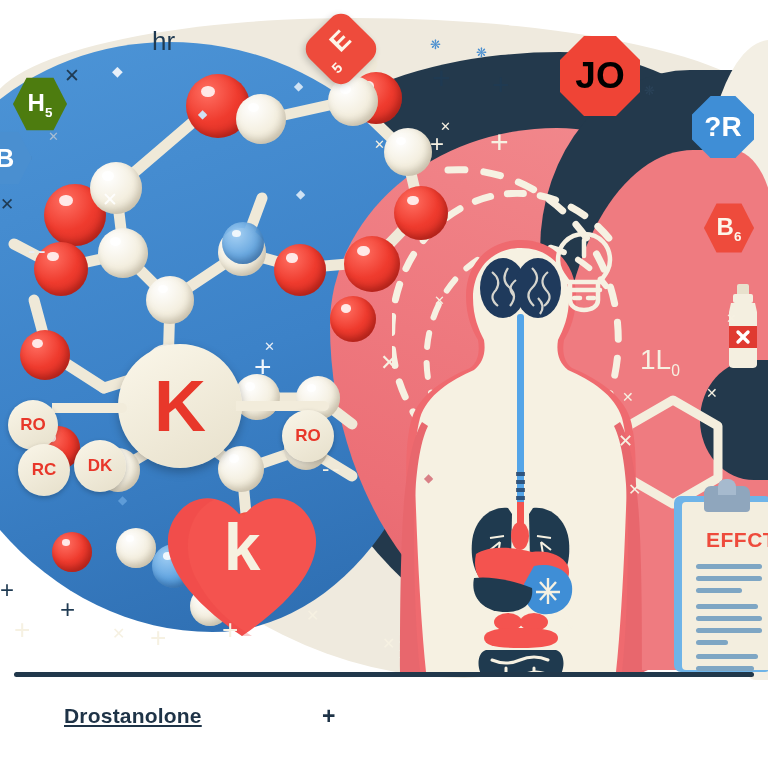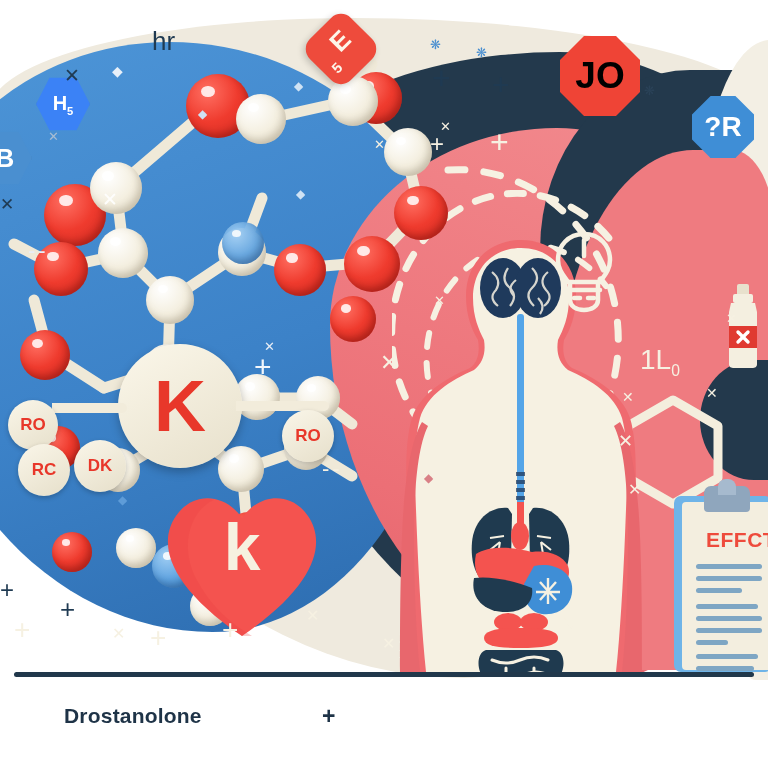--- a/index.html
+++ b/index.html
@@ -32,21 +32,21 @@
      border-radius:60% 0 0 60% / 50% 0 0 50%;}
 
   
   #rule{left:14px;top:672px;width:740px;height:5px;background:#21384b;border-radius:3px;}
 
   
   #caption{left:0;top:686px;width:768px;height:60px;display:flex;
      align-items:center;}
   .cap-item{color:#1e3347;font-weight:700;font-size:21px;letter-spacing:.2px;
      font-family:"Liberation Sans",sans-serif;white-space:nowrap;}
-  #cap-left{position:absolute;left:64px;}
+  #cap-left{position:absolute;left:64px;text-decoration:underline;}
   #cap-plus{position:absolute;left:322px;font-size:23px;}
   #cap-right{position:absolute;left:452px;}
 
   
   #mol{left:0;top:0;width:470px;height:660px;}
   .atom{border-radius:50%;}
   .atom-o{background:radial-gradient(circle at 34% 28%,#ff6f62 0%,#ef3b2e 48%,#cf2a20 100%);
      box-shadow:inset -3px -4px 7px rgba(120,16,10,.45);}
   .atom-c{background:radial-gradient(circle at 34% 28%,#ffffff 0%,#f4efe0 52%,#ddd5c0 100%);
      box-shadow:inset -3px -4px 7px rgba(140,130,105,.35);}
@@ -418,21 +418,21 @@
     <rect x="15" y="2" width="12" height="12" rx="2" fill="#e8e1cd"></rect>
     <rect x="11" y="12" width="20" height="9" rx="2" fill="#f4efe0"></rect>
     <path d="M9 21 L33 21 L35 30 L35 82 C35 85 33 86 30 86 L12 86 C9 86 7 85 7 82 L7 30 Z" fill="#f4efe0"></path>
     <rect x="7" y="44" width="28" height="22" fill="#e03a31"></rect>
     <g stroke="#ffffff" stroke-width="3.4" stroke-linecap="round">
       <line x1="16" y1="50" x2="26" y2="60"></line>
       <line x1="26" y1="50" x2="16" y2="60"></line>
     </g>
   </svg>
 
-  <div class="abs badge hexb" style="left:36px;top:76px;width:54px;height:56px;background:#3b82f6;font-size:20px">
+  <div class="abs badge hexb" style="left:13px;top:76px;width:54px;height:56px;background:#4d7c0f;font-size:24px">
     <span><span>H</span><span class="sub">5</span></span>
   </div>
 
   <div class="abs badge hexb" style="left:-22px;top:130px;width:54px;height:56px;background:#4a8fd0;font-size:26px">
     <span>B</span>
   </div>
 
   <div class="abs badge rhomb" style="left:312px;top:20px;width:58px;height:58px;background:#ee4b3c;font-size:26px;color:#fdf6ea">
     <span>
         <span>E</span>
@@ -441,20 +441,23 @@
   </div>
 
   <div class="abs badge octb" style="left:560px;top:36px;width:80px;height:80px;background:#ef4436;font-size:37px;color:#000000">
     <span>JO</span>
   </div>
 
   <div class="abs badge octb" style="left:692px;top:96px;width:62px;height:62px;background:#3f8ed6;font-size:28px">
     <span>?R</span>
   </div>
 
+  <div class="abs badge hexb" style="left:704px;top:202px;width:50px;height:52px;background:#ee4b3c;font-size:24px;color:#fdf6ea">
+    <span><span>B</span><span class="sub">6</span></span>
+  </div>
 
   <div class="abs gly" style="left:152px;top:28px;color:#1f3a52;font-size:26px">hr</div>
 
   <div class="abs gly" style="left:640px;top:346px;color:#f6f1e2;font-size:28px">
     <span>1L</span><span class="sub">0</span>
   </div>
 
   <div class="abs gly" style="left:64px;top:66px;color:#1f3a52;font-size:19px">✕</div>
   <div class="abs gly" style="left:48px;top:130px;color:#a8bdd2;font-size:13px">✕</div>
   <div class="abs gly" style="left:0px;top:196px;color:#1f3a52;font-size:17px">✕</div>

